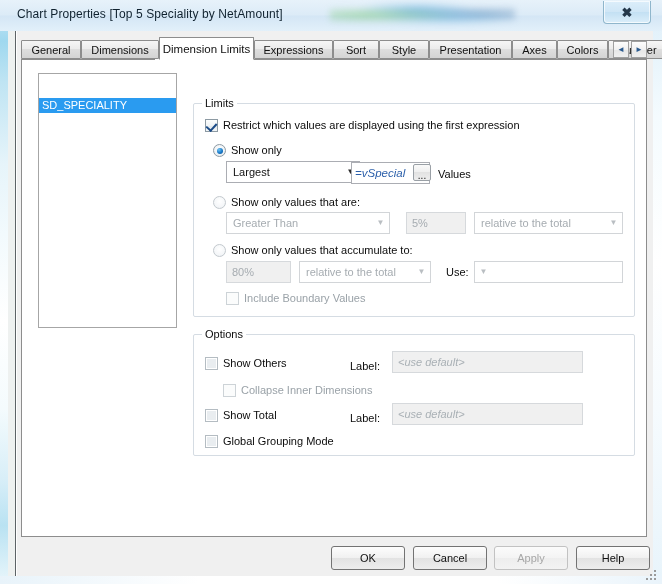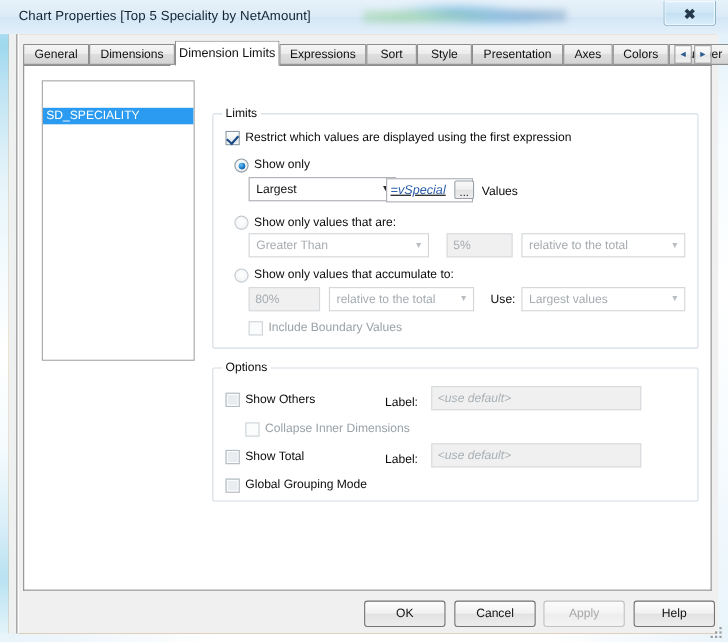--- a/index.html
+++ b/index.html
@@ -355,21 +355,20 @@
   #expr-box {
     position: absolute;
     left: 334px; top: 131px;
     width: 79px; height: 22px;
     box-sizing: border-box;
     background: #ffffff;
     border: 1px solid #abadb3;
     display: flex;
     align-items: center;
     overflow: hidden;
-    text-decoration: underline;
   }
   #expr-value {
     padding-left: 3px;
     font-size: 11.5px;
     font-style: italic;
     color: #2b5faa;
     white-space: nowrap;
   }
   #expr-dots {
     position: absolute;
@@ -523,21 +522,20 @@
 
       <div class="txtbox disabled" style="left:32px; top:157px; width:65px;">
         <span class="tval">80%</span>
       </div>
       <div class="combo disabled" style="left:105px; top:157px; width:132px;">
         <span class="ctext">relative to the total</span>
         <span class="arrow">▼</span>
       </div>
       <div class="lbl" style="left:252px; top:162px;">Use:</div>
       <div class="combo disabled" style="left:280px; top:157px; width:149px;">
-        <span class="ctext">Largest values</span>
         <span class="arrow">▼</span>
       </div>
 
       <div class="cb disabled" style="left:32px; top:188px;"></div>
       <div class="lbl dim" style="left:50px; top:188px;">Include Boundary Values</div>
     </div>
 
     <div id="expr-box">
       <span id="expr-value">=vSpecial</span>
     </div>

